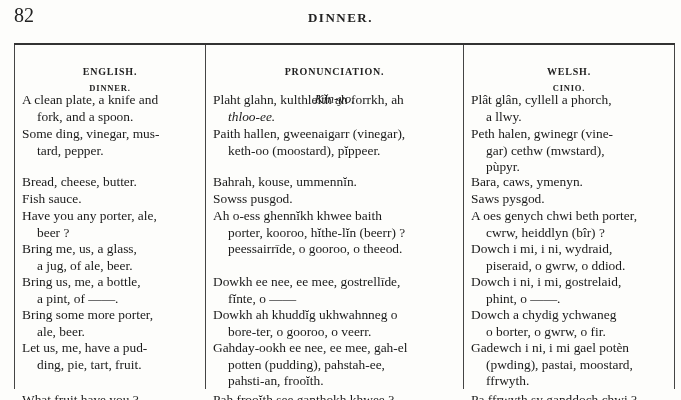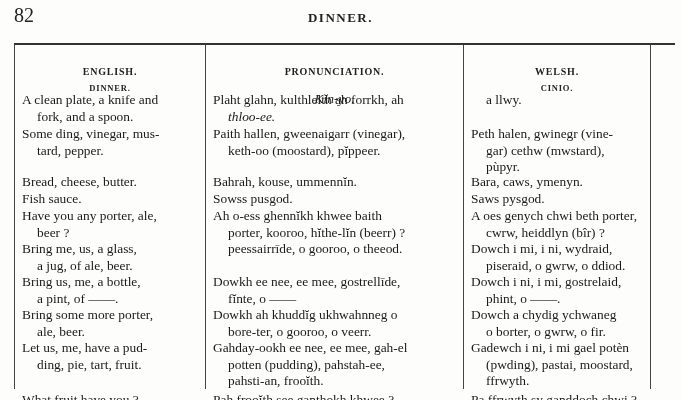--- a/index.html
+++ b/index.html
@@ -25,21 +25,21 @@
     .table {
       position: absolute; left: 14px; top: 43px; width: 661px; height: 344px;
       border-top: 2px solid #333;
     }
     .col {
       position: absolute; top: 0; bottom: 0;
       box-sizing: border-box;
     }
     .col-english { left: 0; width: 191px; border-left: 1.5px solid #444; }
     .col-pron { left: 191px; width: 258px; border-left: 1.5px solid #444; }
-    .col-welsh { left: 449px; width: 188px; border-left: 1.5px solid #444; border-right: 1.5px solid #444; }
+    .col-welsh { left: 449px; width: 212px; border-left: 1.5px solid #444; border-right: 1.5px solid #444; }
     .col-head {
       text-align: center;
       font-family: "Liberation Serif", serif;
       font-weight: bold; font-size: 10px; letter-spacing: 0.8px;
       margin-top: 21px; height: 12px; color: #222;
     }
     .col-sub {
       text-align: center;
       font-family: "Liberation Serif", serif;
       font-weight: bold; font-size: 8.5px; letter-spacing: 0.8px;
@@ -153,20 +153,21 @@
         <span class="ln">Pah frooĭth see ganthokh khwee ?</span>
       </div>
     </div>
   </div>
 
   <div class="col col-welsh">
     <div class="col-head">WELSH.</div>
     <div class="col-sub">CINIO.</div>
     <div class="entries">
       <div class="entry" style="top:0px">
+        <span class="ln">Plât glân, cyllell a phorch,</span>
         <span class="ln cont">a llwy.</span>
       </div>
       <div class="entry" style="top:34px">
         <span class="ln">Peth halen, gwinegr (vine-</span>
         <span class="ln cont">gar) cethw (mwstard),</span>
         <span class="ln cont">pùpyr.</span>
       </div>
       <div class="entry" style="top:82px">
         <span class="ln">Bara, caws, ymenyn.</span>
       </div>

